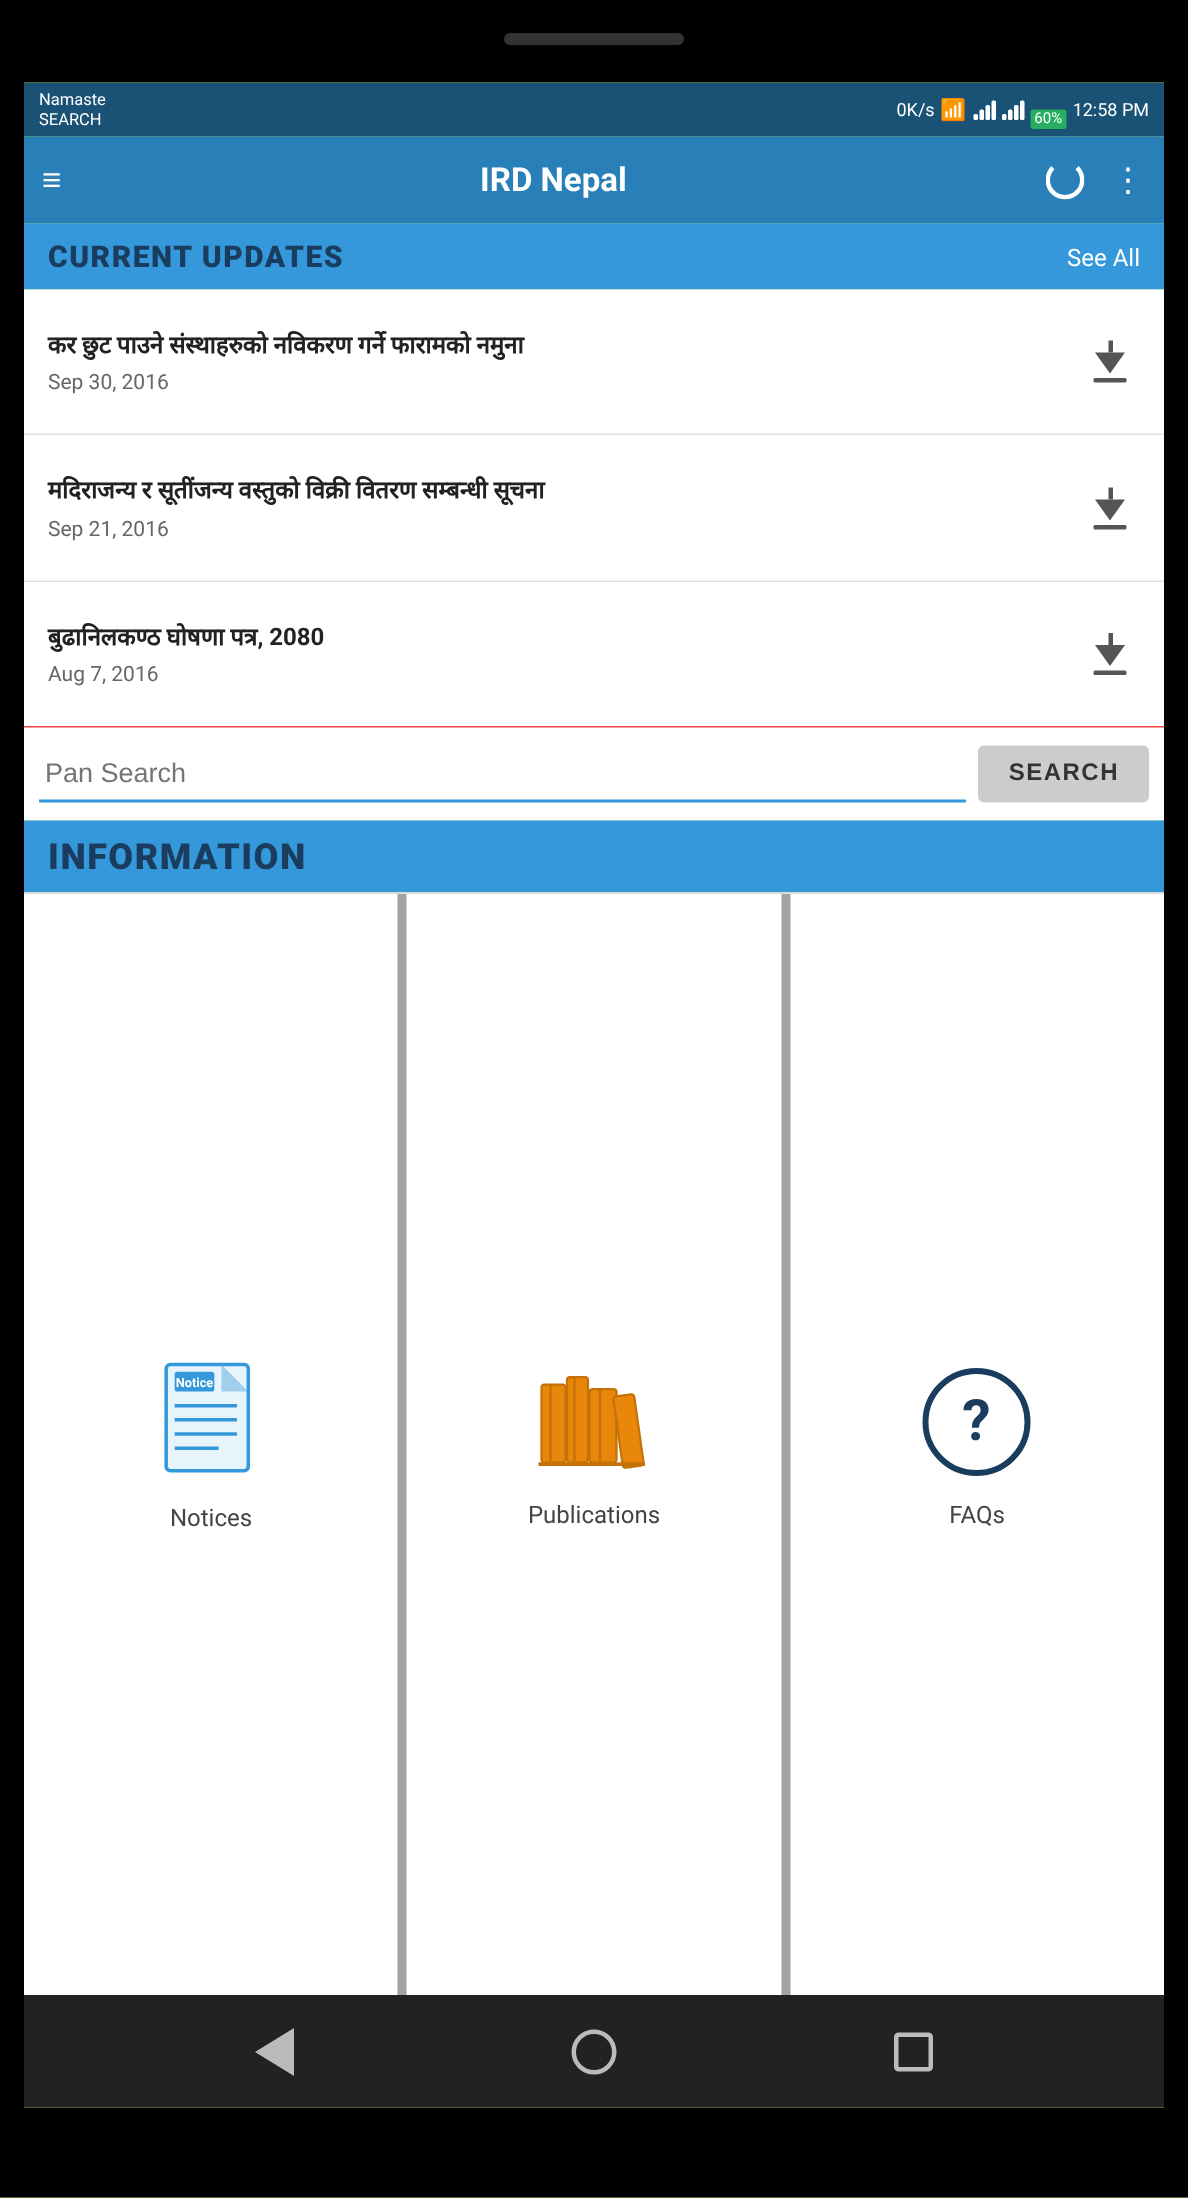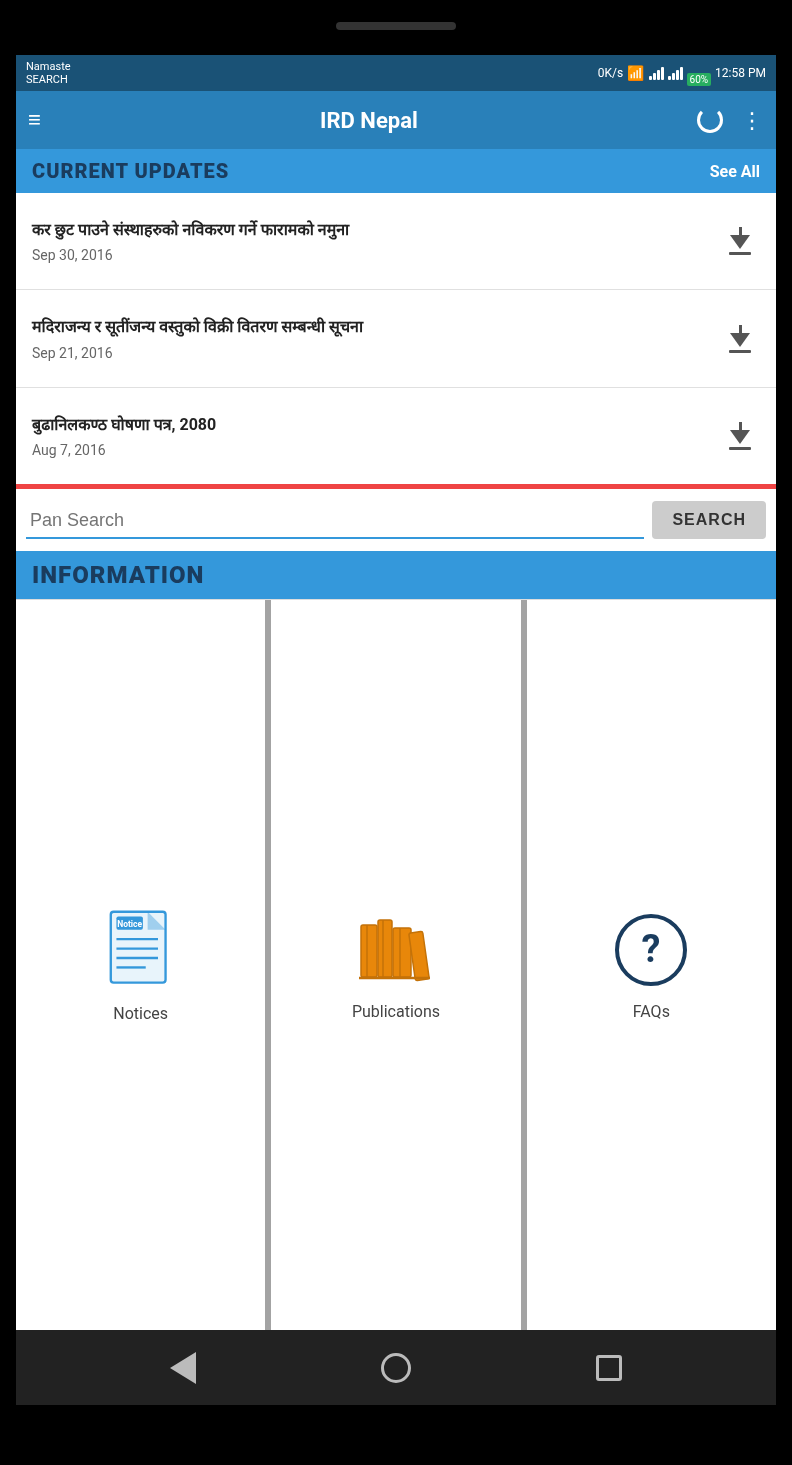--- a/index.html
+++ b/index.html
@@ -128,21 +128,20 @@
       font-size: 20px;
       font-weight: 900;
       letter-spacing: 1px;
     }
 
     .see-all-link {
       color: white;
       font-size: 16px;
       text-decoration: none;
       cursor: pointer;
-      font-weight: bold;
     }
 
     
     .updates-list {
       background: white;
     }
 
     .update-item {
       display: flex;
       justify-content: space-between;
@@ -206,22 +205,21 @@
       background: #555;
       margin-bottom: 0;
     }
 
     
     .search-section {
       background: white;
       padding: 12px 10px;
       display: flex;
       gap: 8px;
-      border-top: 5px solid #ef4444;
-      align-items: flex-end;
+      border-top: 1px solid #ef4444;
     }
 
     .pan-search-input {
       flex: 1;
       border: none;
       border-bottom: 2px solid #3498db;
       font-size: 18px;
       padding: 6px 4px;
       outline: none;
       color: #aaa;

